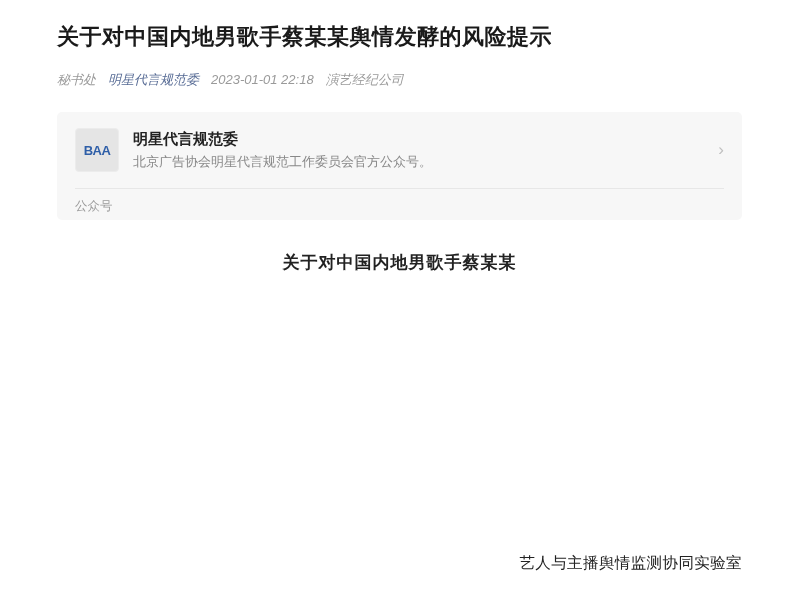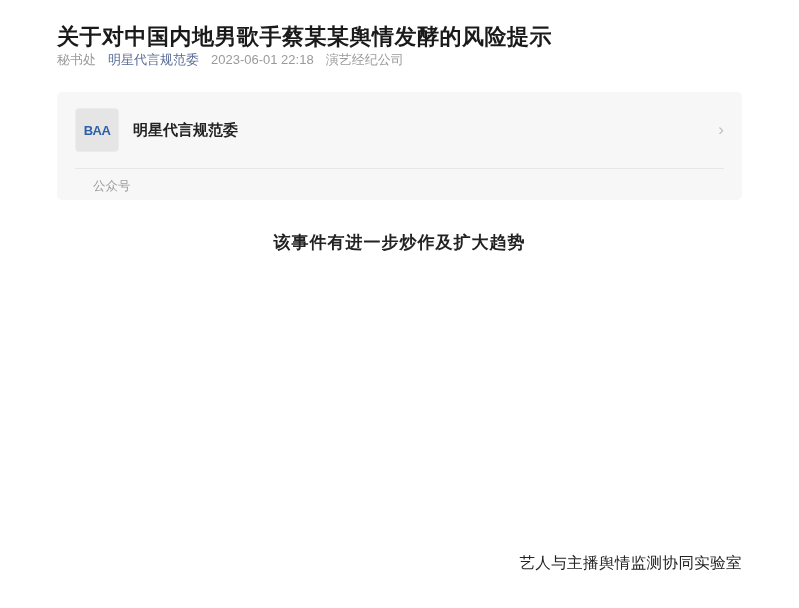--- a/index.html
+++ b/index.html
@@ -26,24 +26,25 @@
     font-weight: 600;
     color: #1a1a1a;
     letter-spacing: 0.5px;
     line-height: 1.4;
     padding-top: 22px;
     margin: 0;
   }
   .meta-row {
     display: flex;
     align-items: center;
-    margin-top: 0;
+    margin-top: 20px;
     font-size: 13px;
     color: #9a9a9a;
     line-height: 1;
+    font-style: italic;
   }
   .meta-row > span { margin-right: 12px; }
   .meta-author {
     color: #576b95;
     cursor: pointer;
   }
   .meta-ip { color: #9a9a9a; }
 
   .account-card {
     margin-top: 26px;
@@ -99,21 +100,21 @@
   .account-divider {
     position: absolute;
     left: 18px;
     right: 18px;
     top: 76px;
     height: 1px;
     background: #e7e7e7;
   }
   .account-tag {
     position: absolute;
-    left: 36px;
+    left: 18px;
     top: 86px;
     font-size: 12.5px;
     color: #9a9a9a;
     text-align: right;
   }
 
   .doc-heading {
     text-align: center;
     font-size: 17px;
     font-weight: 600;
@@ -149,40 +150,41 @@
 </head>
 <body>
 
 <div class="page">
 
   <h1 class="article-title">关于对中国内地男歌手蔡某某舆情发酵的风险提示</h1>
 
   <div class="meta-row">
     <span>秘书处</span>
     <span class="meta-author">明星代言规范委</span>
-    <span>2023-06-01 22:18</span>
+    <span>2023-01-01 22:18</span>
     <span class="meta-ip">演艺经纪公司</span>
   </div>
 
   <div class="account-card">
     <div class="account-top">
       <div class="account-logo">
         <svg width="38" height="20" viewBox="0 0 38 20" aria-hidden="true">
           <text x="19" y="15" text-anchor="middle" font-family="Liberation Sans, sans-serif" font-size="13" font-weight="700" fill="#2f5fa8" letter-spacing="-0.5">BAA</text>
         </svg>
       </div>
       <div class="account-text">
         <div class="account-name">明星代言规范委</div>
+        <div class="account-desc">北京广告协会明星代言规范工作委员会官方公众号。</div>
       </div>
       <div class="chevron">›</div>
     </div>
     <div class="account-divider"></div>
     <div class="account-tag">公众号</div>
   </div>
 
-  <div class="doc-heading first">该事件有进一步炒作及扩大趋势</div>
+  <div class="doc-heading first">关于对中国内地男歌手蔡某某</div>
 
 
   <div class="sign-block">
     <div class="sign-line">艺人与主播舆情监测协同实验室</div>
   </div>
 
 </div>
 
 </body></html>

